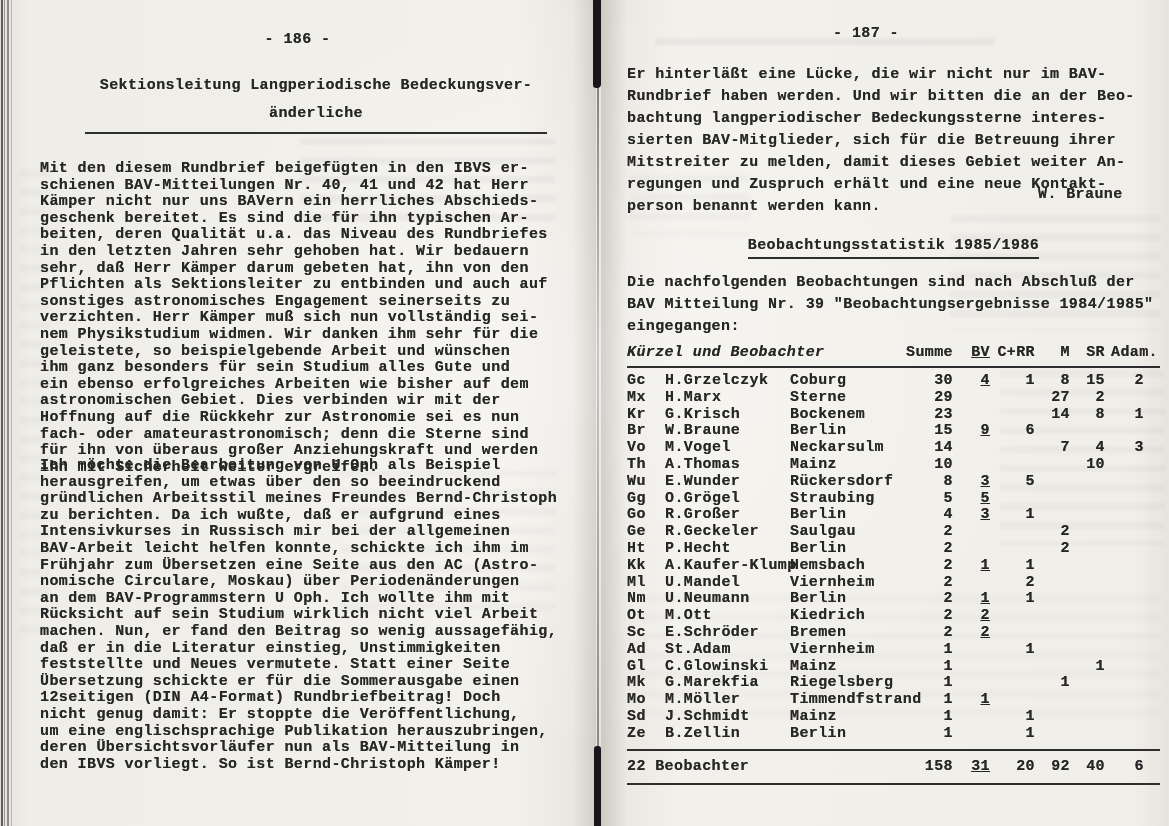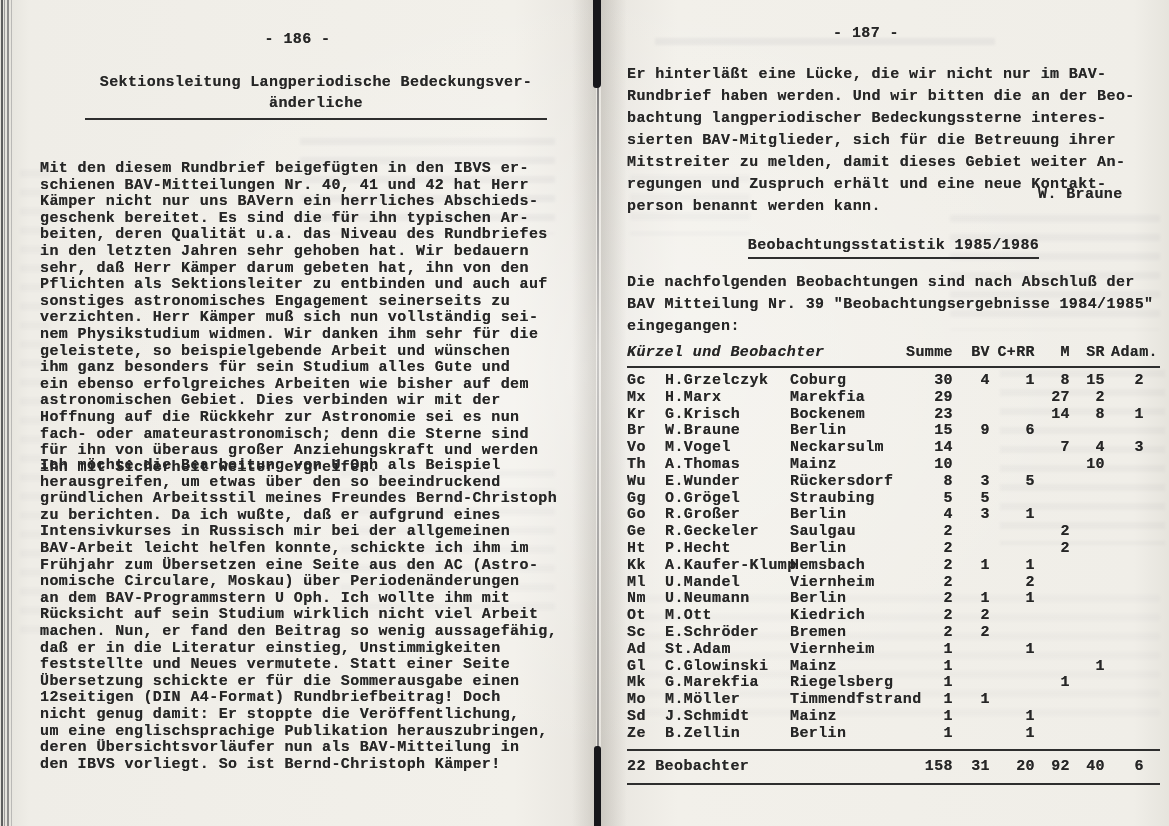--- a/index.html
+++ b/index.html
@@ -15,41 +15,41 @@
     position:absolute;
     font-weight:700;
     letter-spacing:0.4px;
     white-space:pre;
     text-shadow:0 0 .5px rgba(45,45,45,.65);
   }
   .body-l{font-size:15px;line-height:16.6px;}
   .body-r{font-size:15px;line-height:22px;}
   .pagenum{font-size:15px;}
   .heading{
-    font-size:15px;line-height:21px;text-align:center;
+    font-size:15px;line-height:28px;text-align:center;
     border-bottom:2px solid #2e2e2e;padding-bottom:4px;
   }
   .heading-inline{
     font-size:15px;border-bottom:2px solid #2e2e2e;padding-bottom:3px;
     display:inline-block;
   }
   .center-wrap{position:absolute;text-align:center;}
   
   .obs-table{position:absolute;left:627px;top:344px;width:533px;font-size:15px;}
   .t-row,.t-header,.t-total{display:flex;align-items:baseline;}
   .t-header{border-bottom:2px solid #2e2e2e;padding-bottom:5px;}
   .t-body{padding-top:5px;}
   .t-body .t-row{line-height:16.8px;}
   .c{flex:none;white-space:pre;font-weight:700;letter-spacing:.4px;text-shadow:0 0 .5px rgba(45,45,45,.65);}
   .c.obs {width:278px;text-align:left;font-style:italic;}
   .c.kz  {width:38px;}
   .c.nm  {width:125px;}
   .c.ort {width:115px;}
   .c.summe{width:50px;text-align:right;padding-right:2px;box-sizing:border-box;}
-  .c.bv  {width:38px;text-align:right;padding-right:3px;box-sizing:border-box;}
+  .c.bv  {width:38px;text-align:right;padding-right:3px;box-sizing:border-box;text-decoration:underline;}
   .c.crr {width:44px;text-align:right;padding-right:2px;box-sizing:border-box;}
   .c.m   {width:34px;text-align:right;padding-right:1px;box-sizing:border-box;}
   .c.sr  {width:36px;text-align:right;padding-right:2px;box-sizing:border-box;}
   .c.erup{width:53px;text-align:right;padding-right:16px;box-sizing:border-box;}
   .c.erup-h{width:53px;text-align:right;padding-right:2px;box-sizing:border-box;}
   .t-total{border-top:2px solid #2e2e2e;border-bottom:2px solid #2e2e2e;
            margin-top:6px;padding:7px 0 8px 0;}
   .t-total .label{width:278px;}
   
   .edge-lines{position:absolute;left:0;top:0;width:14px;height:826px;}
@@ -184,21 +184,21 @@
             <span class="c bv">4</span>
             <span class="c crr">1</span>
             <span class="c m">8</span>
             <span class="c sr">15</span>
             <span class="c erup">2</span>
           </div>
 
           <div class="t-row">
             <span class="c kz">Mx</span>
             <span class="c nm">H.Marx</span>
-            <span class="c ort">Marekfia</span>
+            <span class="c ort">Sterne</span>
             <span class="c summe">29</span>
             <span class="c bv"></span>
             <span class="c crr"></span>
             <span class="c m">27</span>
             <span class="c sr">2</span>
             <span class="c erup"></span>
           </div>
 
           <div class="t-row">
             <span class="c kz">Kr</span>

